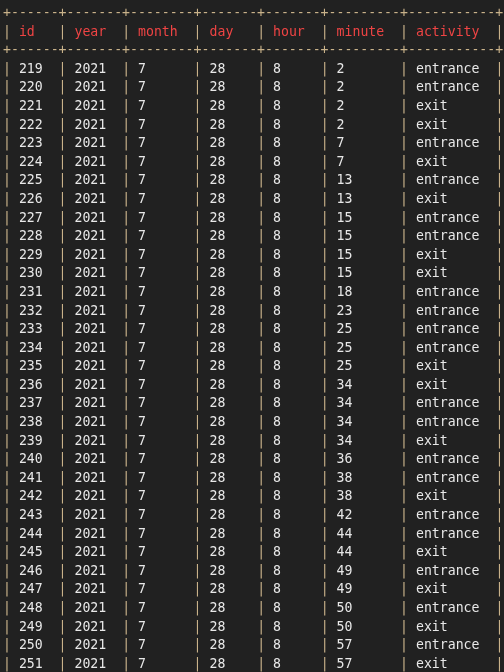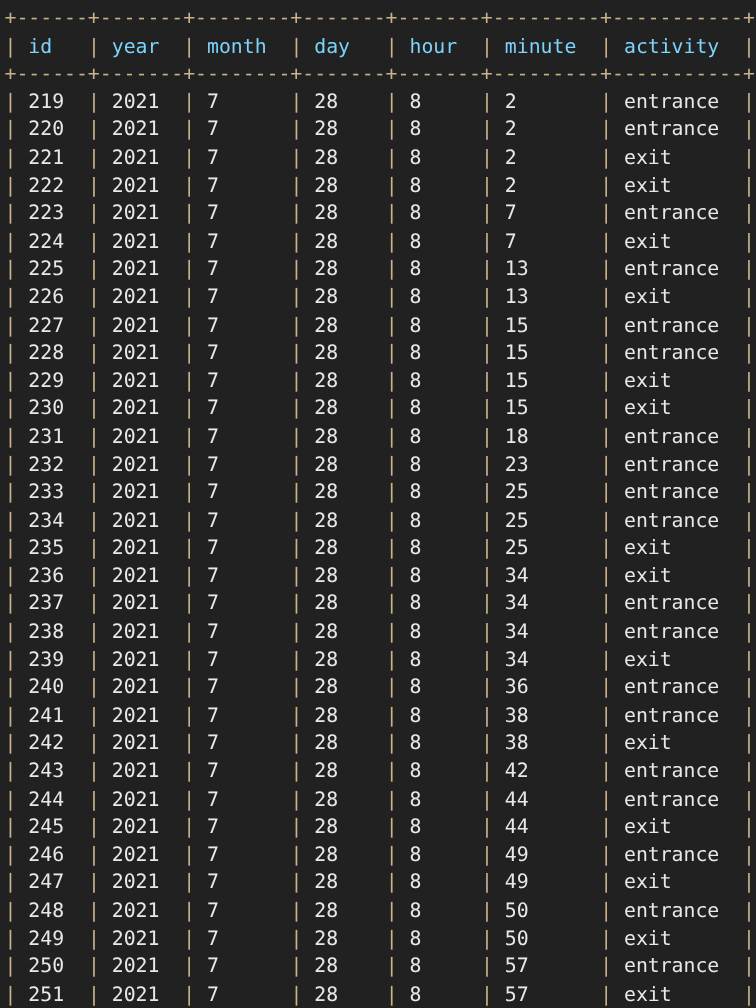--- a/index.html
+++ b/index.html
@@ -39,21 +39,21 @@
   .row {
     color: #d8d8d8;
   }
   .row .pipe {
     color: #c9b28a;
   }
   .row .val {
     color: #e8e8e8;
   }
   .hdr .val {
-    color: #7dd3fc;
+    color: #ef4444;
   }
   .first-rule {
     margin-top: 4px;
   }
 </style>
 </head>
 <body>
 
 <div id="terminal">
   <div id="table-container">

